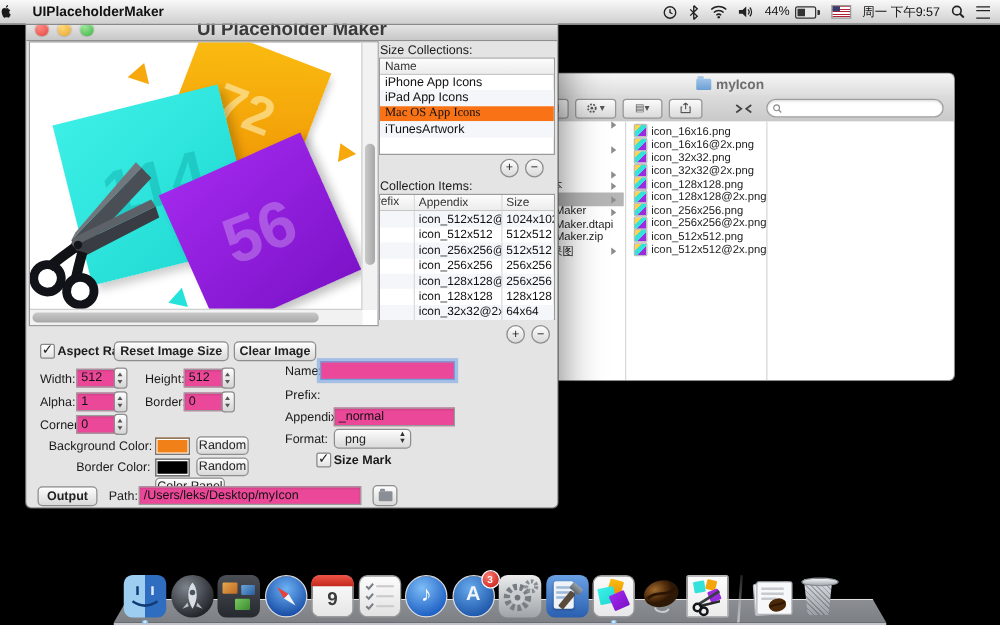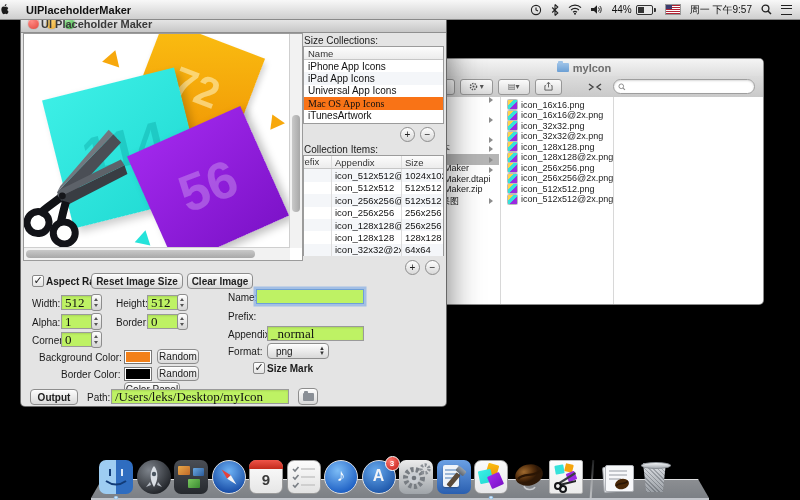--- a/index.html
+++ b/index.html
@@ -23,35 +23,35 @@
   .batt-fill{position:absolute;left:1px;top:1px;bottom:1px;width:44%;background:#333;}
   .batt-nub{width:2px;height:4px;background:#333;border-radius:0 1px 1px 0;}
   .flag{width:14px;height:9px;background:repeating-linear-gradient(180deg,#b22234 0 1px,#fff 1px 2px);position:relative;border:0.5px solid #999;}
   .flag:before{content:"";position:absolute;left:0;top:0;width:6px;height:4px;background:#3c3b6e;}
   .nc-lines{display:inline-block;width:11px;height:8px;border-top:1.6px solid #222;border-bottom:1.6px solid #222;position:relative;}
   .nc-lines:before{content:"";position:absolute;left:0;top:2.4px;width:11px;height:1.6px;background:#222;}
   
   .btn{background:linear-gradient(180deg,#fdfdfd,#d9d9d9);border:1px solid #8d8d8d;border-radius:4px;
     font-size:10px;color:#222;display:flex;align-items:center;justify-content:center;box-shadow:0 1px 0 rgba(255,255,255,.6) inset;}
   .rbtn{border-radius:50%;width:13px;height:13px;font-size:10px;line-height:11px;}
-  .tfield{background:#bef264;border:1px solid #9a9a9a;font-size:13px;color:#111;display:flex;align-items:center;padding:0 3px;box-shadow:inset 0 1px 2px rgba(0,0,0,.12);font-family:Liberation Serif, serif;}
+  .tfield{background:#ec4899;border:1px solid #9a9a9a;font-size:10px;color:#111;display:flex;align-items:center;padding:0 3px;box-shadow:inset 0 1px 2px rgba(0,0,0,.12);}
   .lbl{font-size:10px;color:#1a1a1a;position:absolute;white-space:nowrap;}
   .chk{position:absolute;width:10px;height:10px;background:linear-gradient(180deg,#fff,#e3e3e3);border:1px solid #888;border-radius:2px;font-size:11px;font-weight:bold;color:#1a1a1a;line-height:9px;text-align:center;}
   .stepper{position:absolute;width:9px;height:15px;background:linear-gradient(180deg,#fdfdfd,#d5d5d5);border:1px solid #8d8d8d;border-radius:3px;}
   .stepper:before{content:"";position:absolute;left:2px;top:3px;border-left:2.5px solid transparent;border-right:2.5px solid transparent;border-bottom:3.5px solid #555;}
   .stepper:after{content:"";position:absolute;left:2px;bottom:3px;border-left:2.5px solid transparent;border-right:2.5px solid transparent;border-top:3.5px solid #555;}
   .tl{width:11px;height:11px;border-radius:50%;display:inline-block;margin-right:7px;box-shadow:inset 0 1px 1px rgba(255,255,255,.6),0 0 1px rgba(0,0,0,.5);}
   
   #appwin{position:absolute;left:20px;top:14px;width:425px;height:391px;z-index:30;
     background:#e4e4e4;border:1px solid rgba(0,0,0,.55);border-radius:5px;
     box-shadow:0 14px 34px rgba(0,0,0,.55);}
   #appwin .titlebar{position:absolute;left:0;top:0;right:0;height:17px;border-radius:4px 4px 0 0;
     background:linear-gradient(180deg,#f1f1f1,#c7c7c7);border-bottom:1px solid #8f8f8f;
     display:flex;align-items:center;padding-left:7px;}
-  #appwin .title{position:absolute;left:0;right:0;font-size:11px;font-weight:bold;color:#3a3a3a;margin-left:20px;}
+  #appwin .title{position:absolute;left:0;right:0;text-align:center;font-size:15px;font-weight:bold;color:#3a3a3a;}
   #preview{position:absolute;left:2px;top:18px;width:278px;height:226px;background:#fff;border:1px solid #9b9b9b;overflow:hidden;}
   .pv-sq{position:absolute;}
   .pv-num{font-weight:bold;}
   .tri{position:absolute;width:0;height:0;}
   #pv-vscroll{position:absolute;right:0;top:0;bottom:12px;width:12px;background:#f2f2f2;border-left:1px solid #cfcfcf;}
   #pv-vthumb{position:absolute;left:1.5px;top:38%;width:8px;height:45%;background:linear-gradient(90deg,#c9c9c9,#a8a8a8);border-radius:4px;}
   #pv-hscroll{position:absolute;left:0;right:12px;bottom:0;height:12px;background:#f2f2f2;border-top:1px solid #cfcfcf;}
   #pv-hthumb{position:absolute;top:1.5px;left:2px;width:86%;height:8px;background:linear-gradient(180deg,#c9c9c9,#a8a8a8);border-radius:4px;}
   
   .panel-list{position:absolute;background:#fff;border:1px solid #9b9b9b;font-size:10px;}
@@ -308,21 +308,20 @@
       <div id="pv-hscroll">
           <div id="pv-hthumb"></div>
         </div>
     </div>
 
     <div class="lbl" style="left:283px;top:20px;">Size Collections:</div>
     <div class="panel-list" style="left:282px;top:31px;width:139px;height:76px;">
       <div class="plist-head">Name</div>
       <div class="plist-row">iPhone App Icons</div>
       <div class="plist-row">iPad App Icons</div>
-      <div class="plist-row">Universal App Icons</div>
       <div class="plist-row sel">Mac OS App Icons</div>
       <div class="plist-row">iTunesArtwork</div>
     </div>
     <div class="btn" style="position:absolute;left:288px;top:111px;width:74px;height:14px;margin-top:44px;">Output Collection</div>
     <div class="btn rbtn" style="position:absolute;left:379px;top:112px;">+</div>
     <div class="btn rbtn" style="position:absolute;left:399px;top:112px;">−</div>
 
     <div class="lbl" style="left:283px;top:129px;">Collection Items:</div>
     <div class="panel-list" style="left:282px;top:140px;width:139px;height:99px;">
       <div class="ci-row ci-head">

